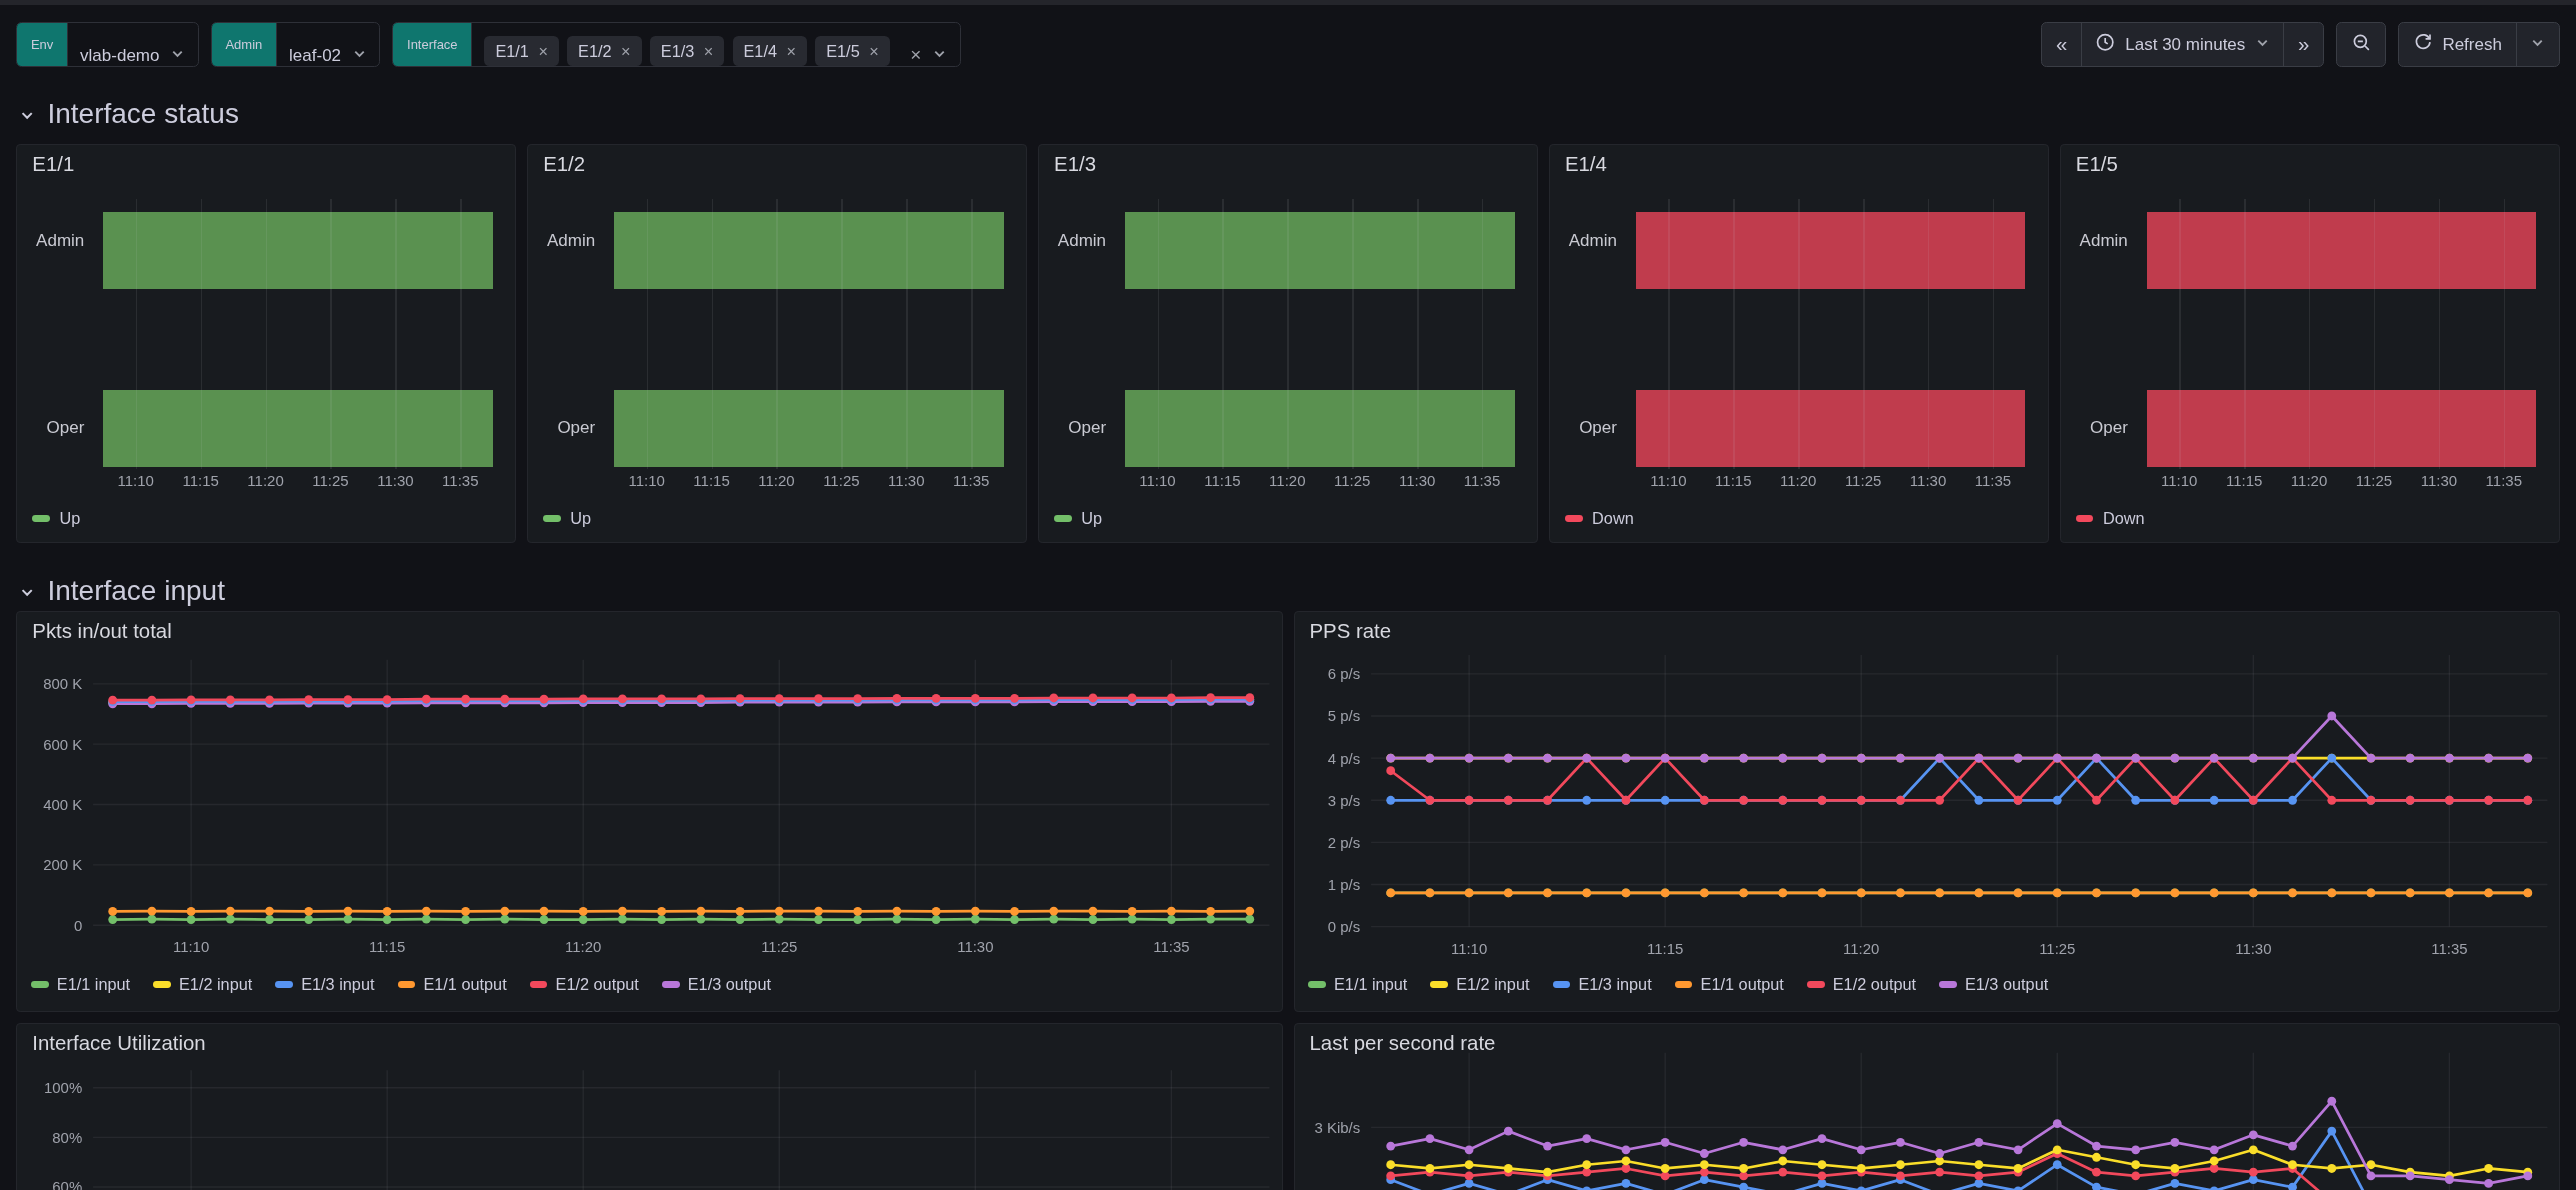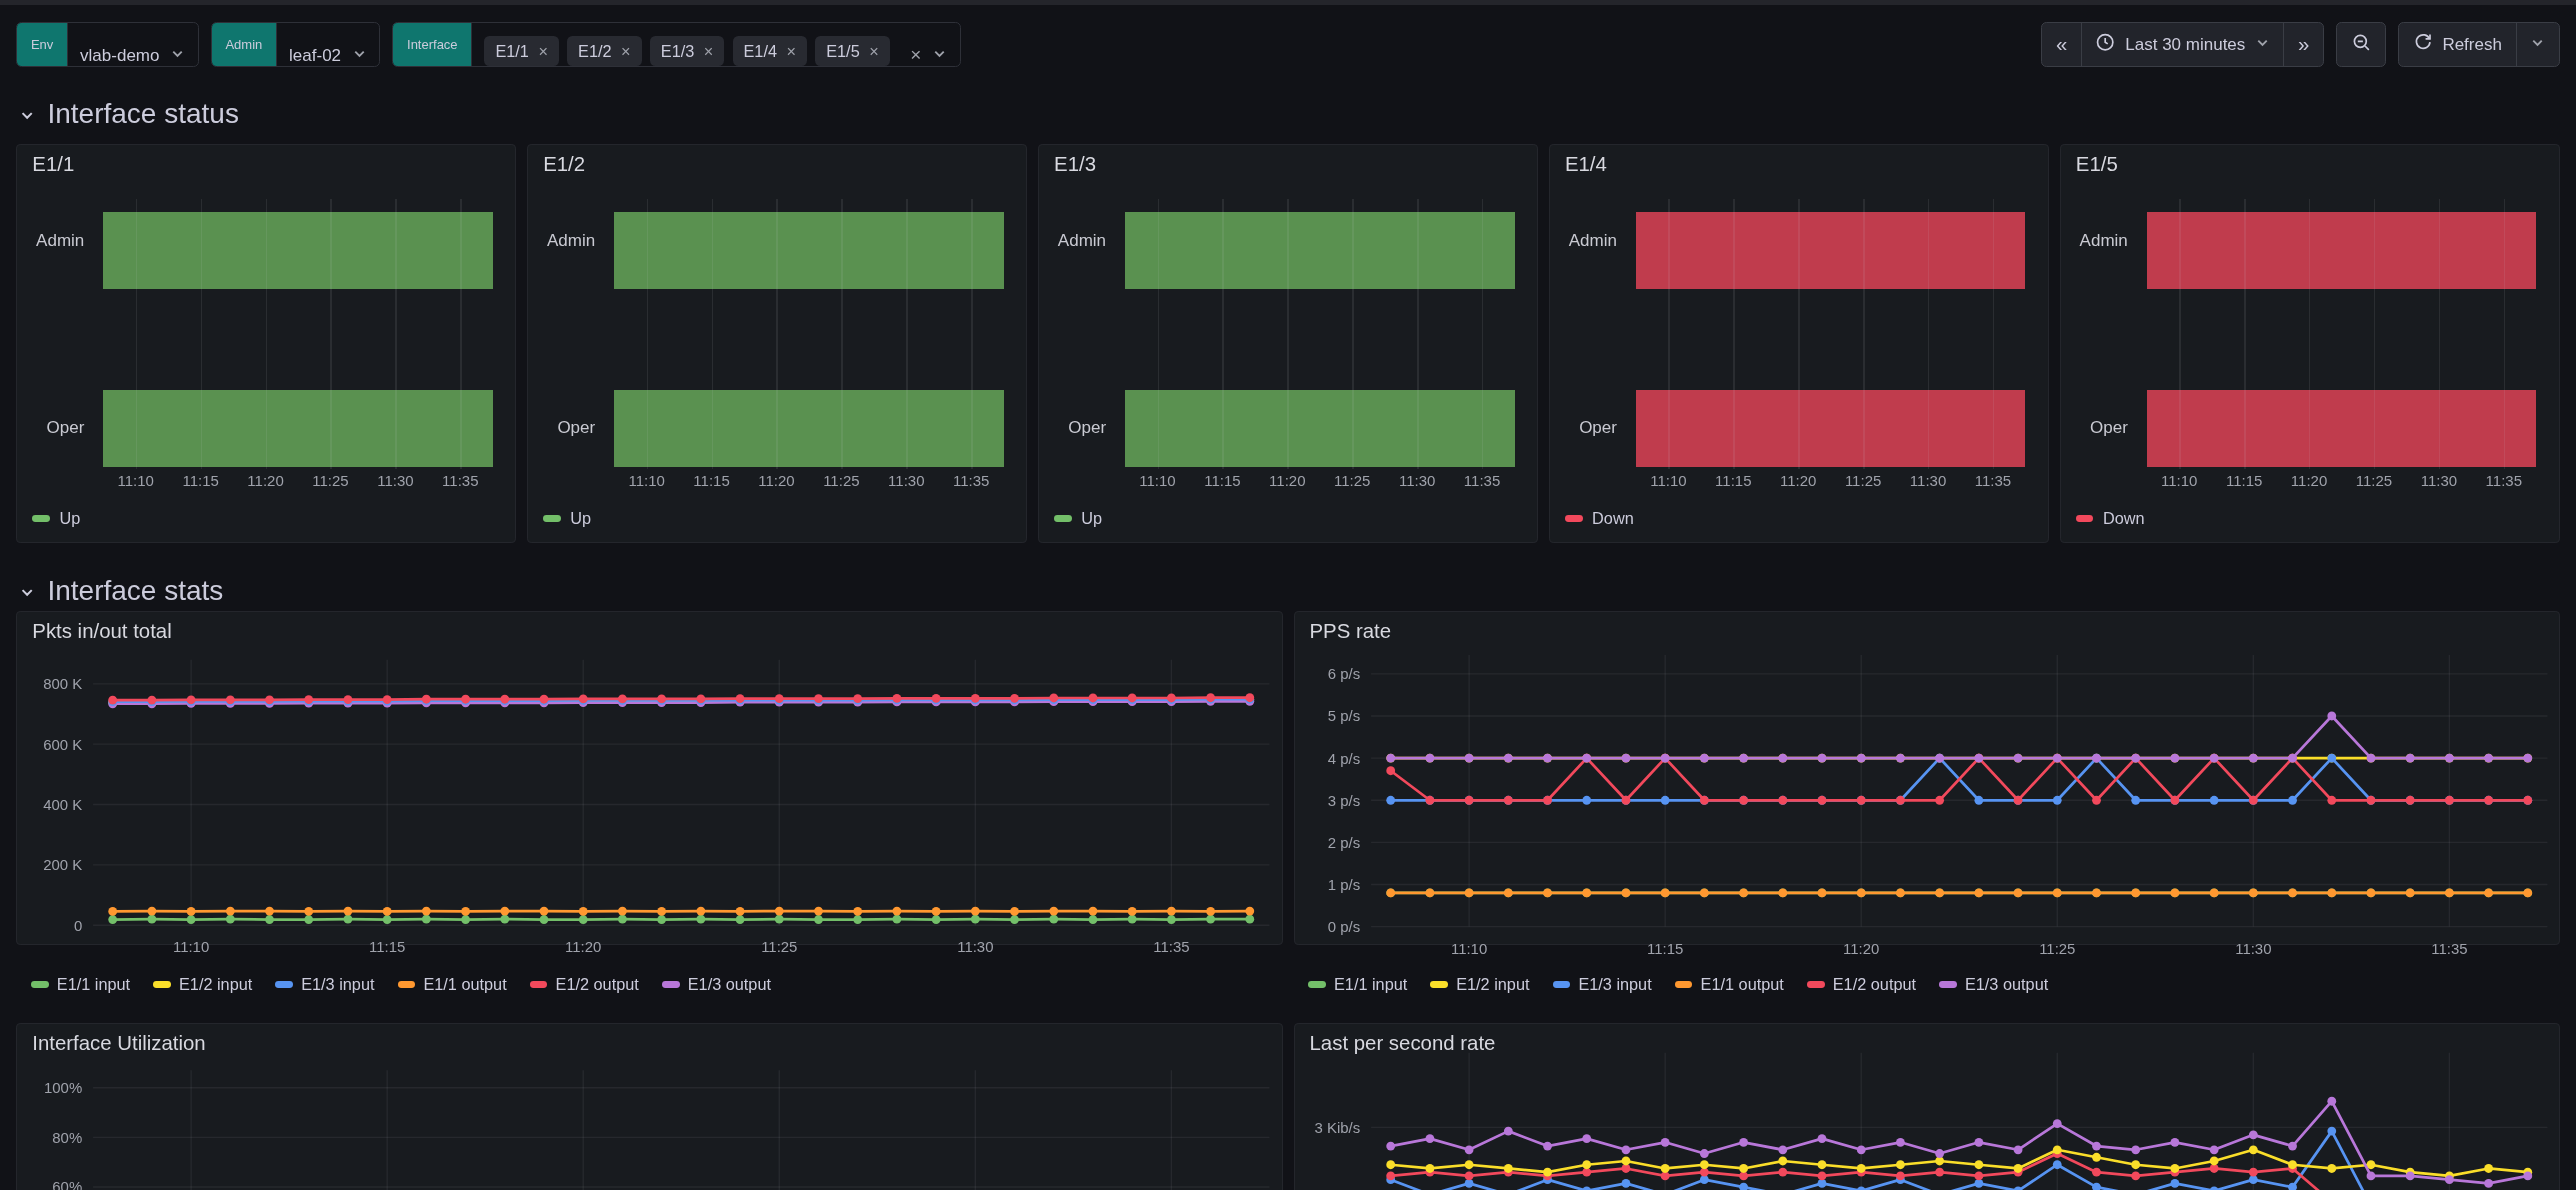--- a/index.html
+++ b/index.html
@@ -297,24 +297,24 @@
       <span class="legend-pill" style="background: rgb(242, 73, 92);"></span>
       <span>Down</span>
     </div>
   </div>
   </div>
 
 <div class="section-header" style="top:575px">
   <span><svg viewBox="0 0 16 16" width="16.3" height="16.3">
         <path d="M3.5 6l4.5 4.5L12.5 6" fill="none" stroke="#ccccdc" stroke-width="2"></path>
       </svg></span>
-  <span>Interface stats</span>
+  <span>Interface input</span>
 </div>
 
-<div class="row" style="top:611px;height:334px">
+<div class="row" style="top:611px;height:401px">
   <div class="panel">
     <div class="panel-title">Pkts in/out total</div>
     <div class="chart-mount" id="chart-pkts">
         <svg viewBox="0 0 1864 590" width="1266" height="401">
           <line x1="256.3333333333333" x2="256.3333333333333" y1="70" y2="461" stroke="rgba(204,204,220,0.08)" stroke-width="2"></line>
           <text x="256.3333333333333" y="501" text-anchor="middle" fill="#9fa2ab" font-size="22">11:10</text>
           <line x1="545" x2="545" y1="70" y2="461" stroke="rgba(204,204,220,0.08)" stroke-width="2"></line>
           <text x="545" y="501" text-anchor="middle" fill="#9fa2ab" font-size="22">11:15</text>
           <line x1="833.6666666666667" x2="833.6666666666667" y1="70" y2="461" stroke="rgba(204,204,220,0.08)" stroke-width="2"></line>
           <text x="833.6666666666667" y="501" text-anchor="middle" fill="#9fa2ab" font-size="22">11:20</text>

